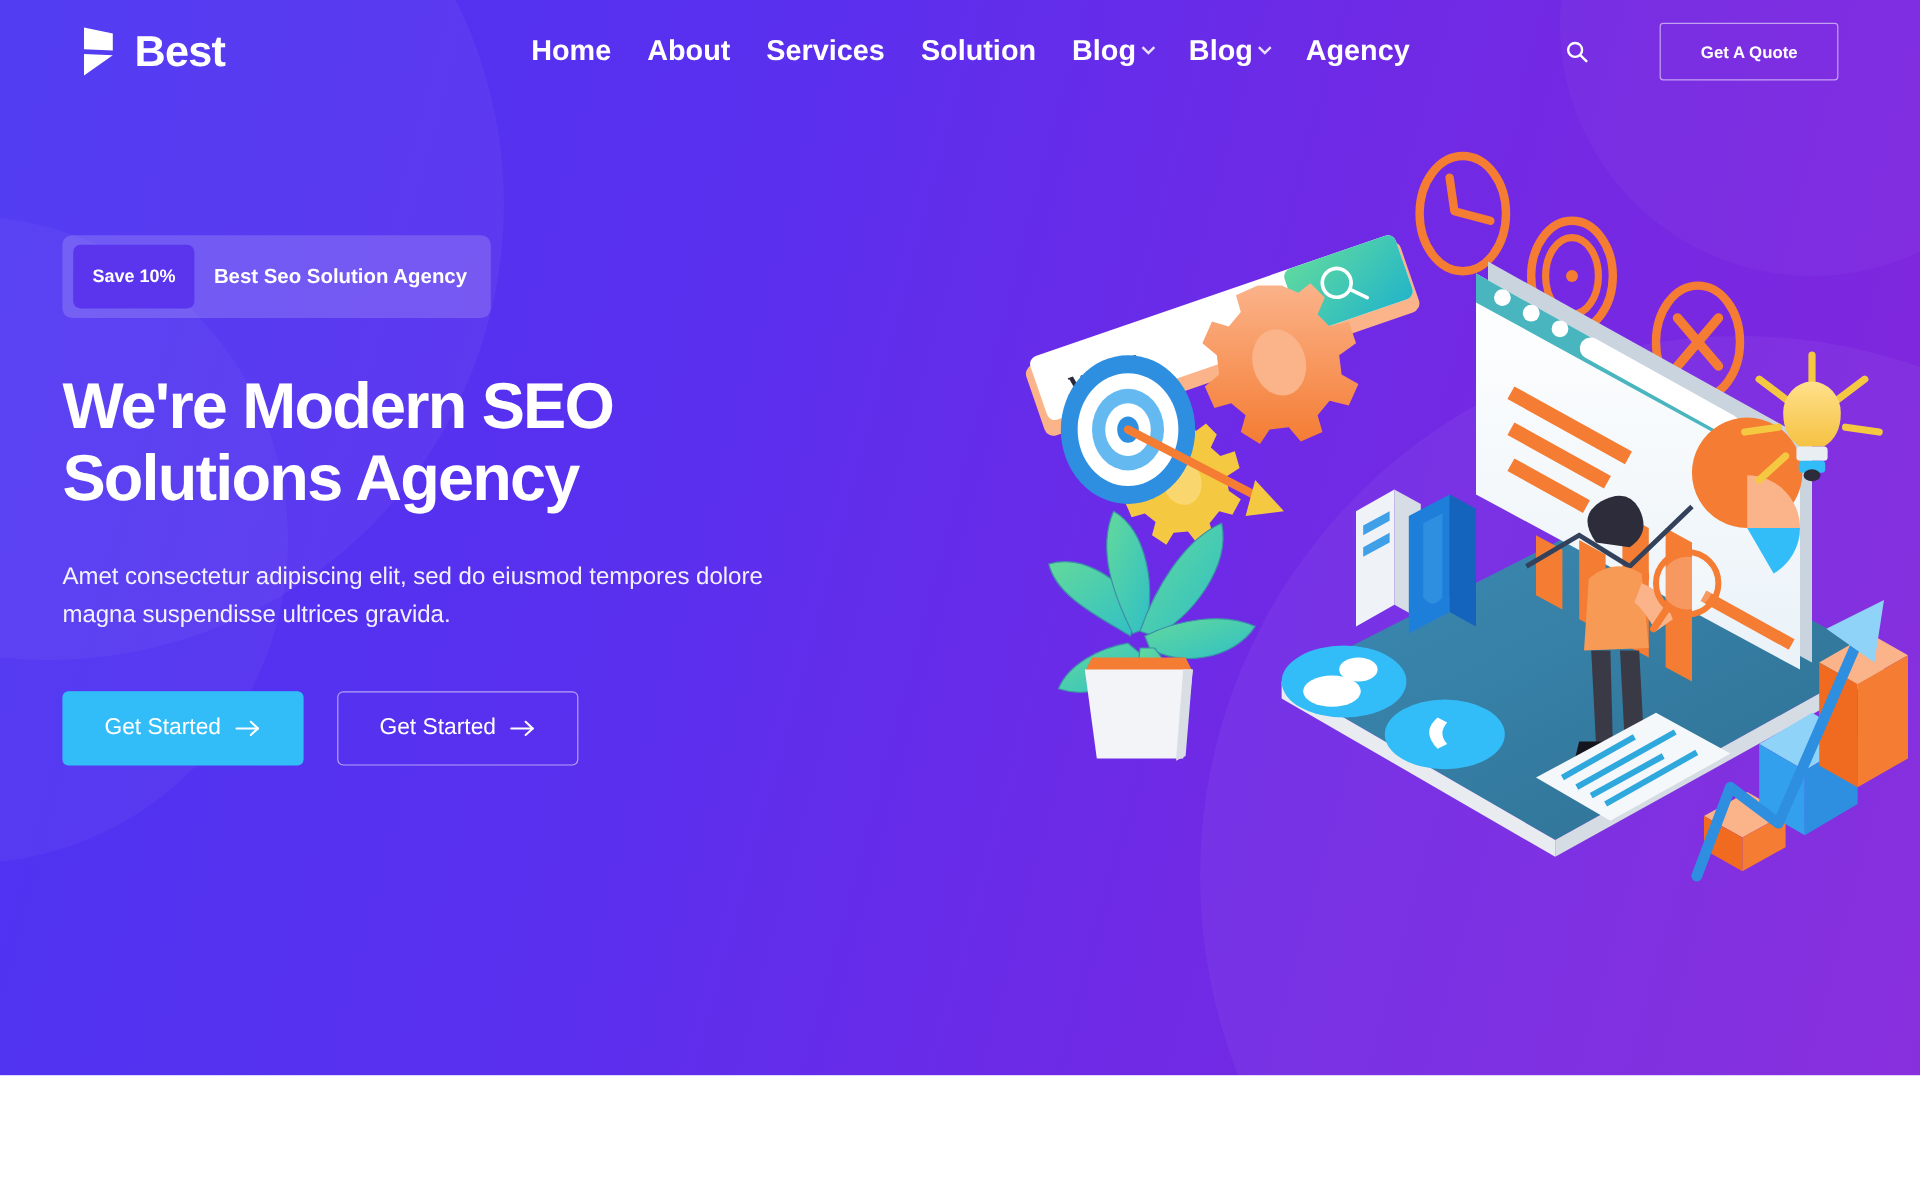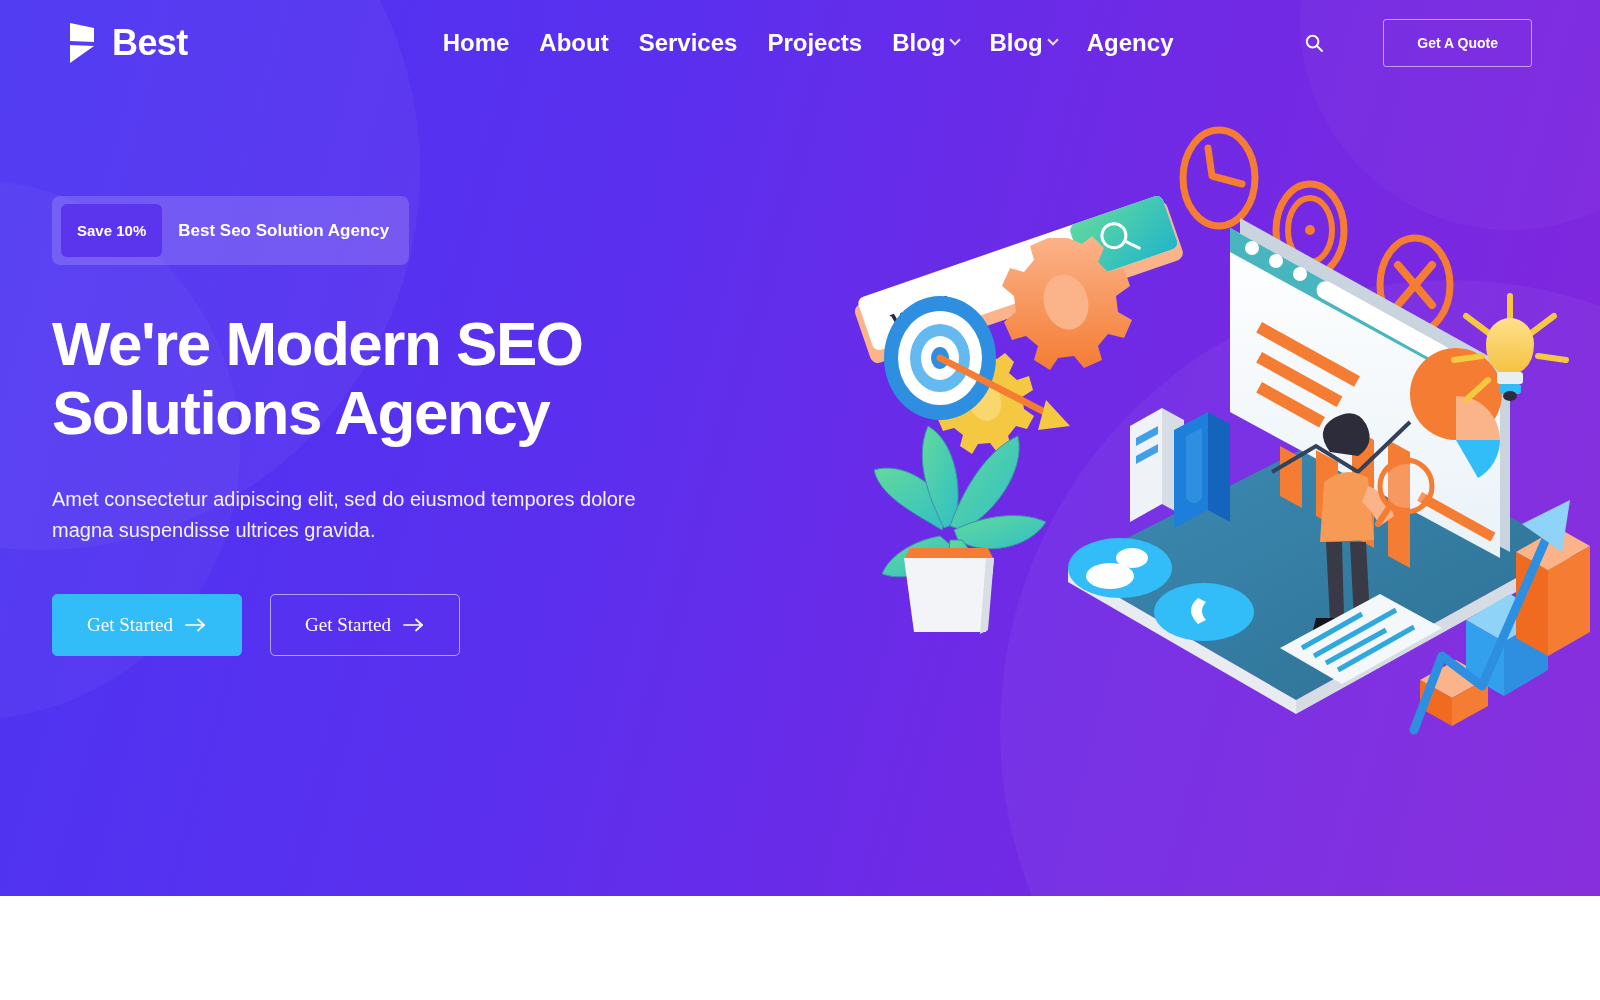--- a/index.html
+++ b/index.html
@@ -135,35 +135,35 @@
     color: #fff;
     font-size: 17px;
     font-weight: bold;
     line-height: 1;
     white-space: nowrap;
   }
 
   .hero-title {
     margin-top: 44px;
     color: #fff;
-    font-size: 62px;
+    font-size: 54px;
     font-weight: bold;
     line-height: 1.12;
     letter-spacing: -1.5px;
     max-width: 640px;
   }
   .hero-sub {
     margin-top: 36px;
     color: rgba(255,255,255,0.93);
     font-size: 20px;
     line-height: 1.55;
     max-width: 585px;
   }
 
-  .cta-row { margin-top: 48px; display: flex; gap: 28px; font-family: Liberation Serif, serif; }
+  .cta-row { margin-top: 48px; display: flex; gap: 28px; }
   .btn {
     font-family: inherit;
     font-size: 19px;
     font-weight: normal;
     color: #fff;
     border-radius: 5px;
     padding: 0 34px;
     height: 62px;
     display: inline-flex;
     align-items: center;
@@ -210,21 +210,21 @@
         <a class="nav-item" href="#">
           <span>Home</span>
         </a>
         <a class="nav-item" href="#">
           <span>About</span>
         </a>
         <a class="nav-item" href="#">
           <span>Services</span>
         </a>
         <a class="nav-item" href="#">
-          <span>Projects</span>
+          <span>Solution</span>
         </a>
         <a class="nav-item" href="#">
           <span>Blog</span>
           <i class="caret"></i>
         </a>
         <a class="nav-item" href="#">
           <span>Blog</span>
           <i class="caret"></i>
         </a>
         <a class="nav-item" href="#">

